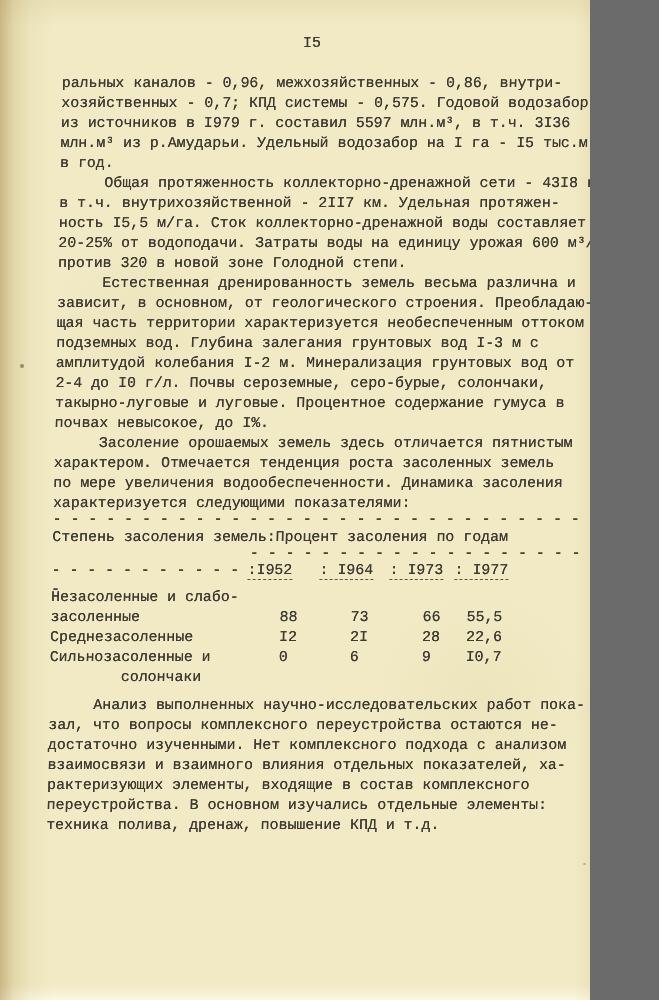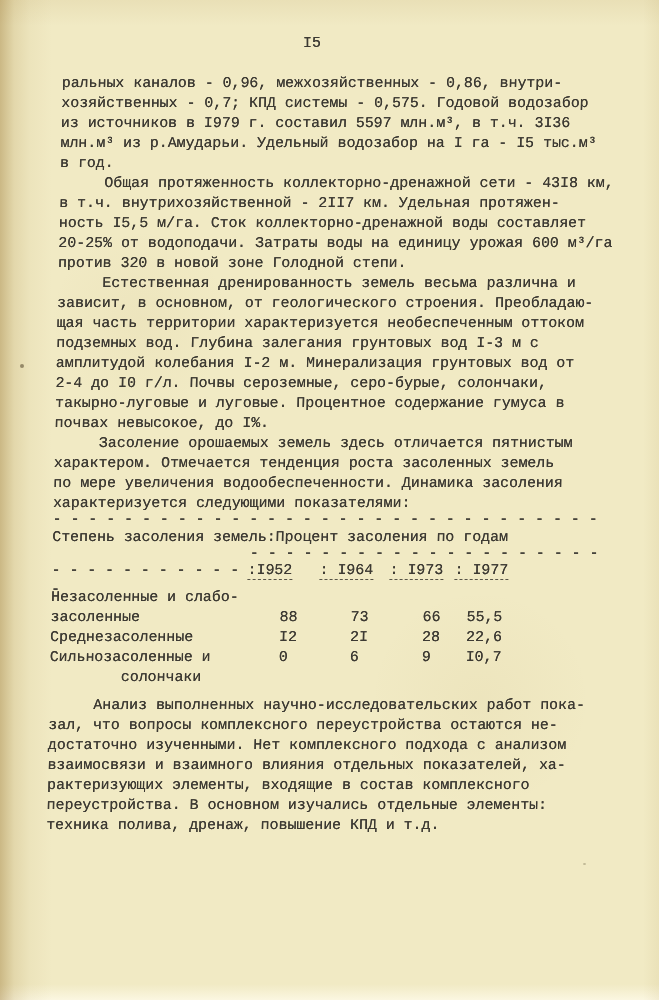--- a/index.html
+++ b/index.html
@@ -1,18 +1,18 @@
 <!DOCTYPE html>
 <html><head>
 <meta charset="utf-8">
 <style>
   html,body{margin:0;padding:0;background:#6b6b6b;}
   .page{
     position:relative;
-    width:659px;height:1000px;
+    width:590px;height:1000px;
     overflow:hidden;
     background-color:var(--paper,#f1eac4);
     background-image:
       radial-gradient(circle at 140px 320px, rgba(160,130,60,0.05), rgba(0,0,0,0) 90px),
       radial-gradient(circle at 480px 700px, rgba(160,130,60,0.05), rgba(0,0,0,0) 110px),
       linear-gradient(90deg, rgba(150,115,45,0.42) 0px, rgba(170,140,70,0.20) 14px, rgba(180,155,90,0.08) 30px, rgba(0,0,0,0) 52px),
       linear-gradient(270deg, rgba(175,150,85,0.10) 0px, rgba(0,0,0,0) 16px),
       linear-gradient(180deg, rgba(165,135,65,0.10) 0px, rgba(0,0,0,0) 26px),
       linear-gradient(0deg, rgba(253,249,230,0.85) 0px, rgba(253,249,230,0.35) 9px, rgba(0,0,0,0) 16px);
     font-family:"Liberation Mono","DejaVu Sans Mono",monospace;

